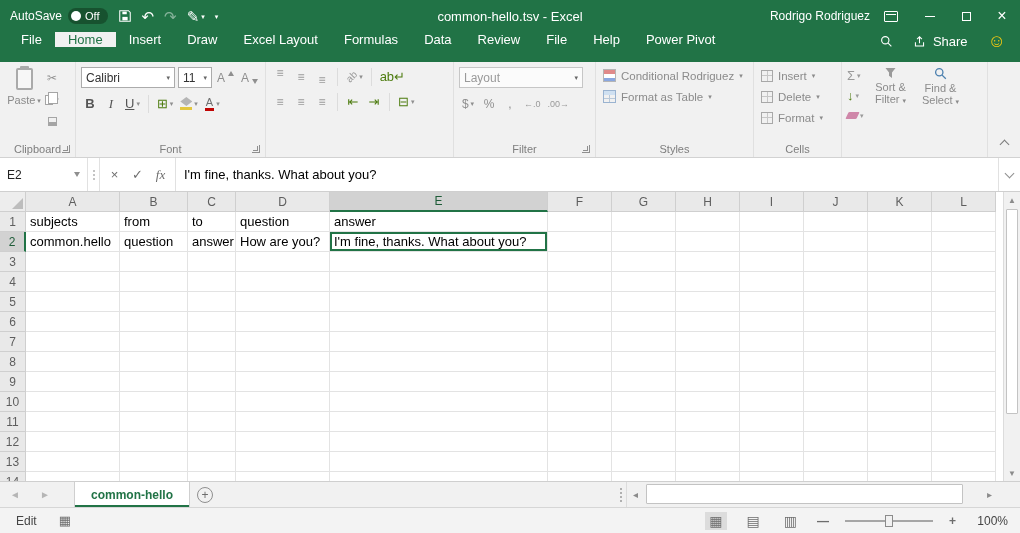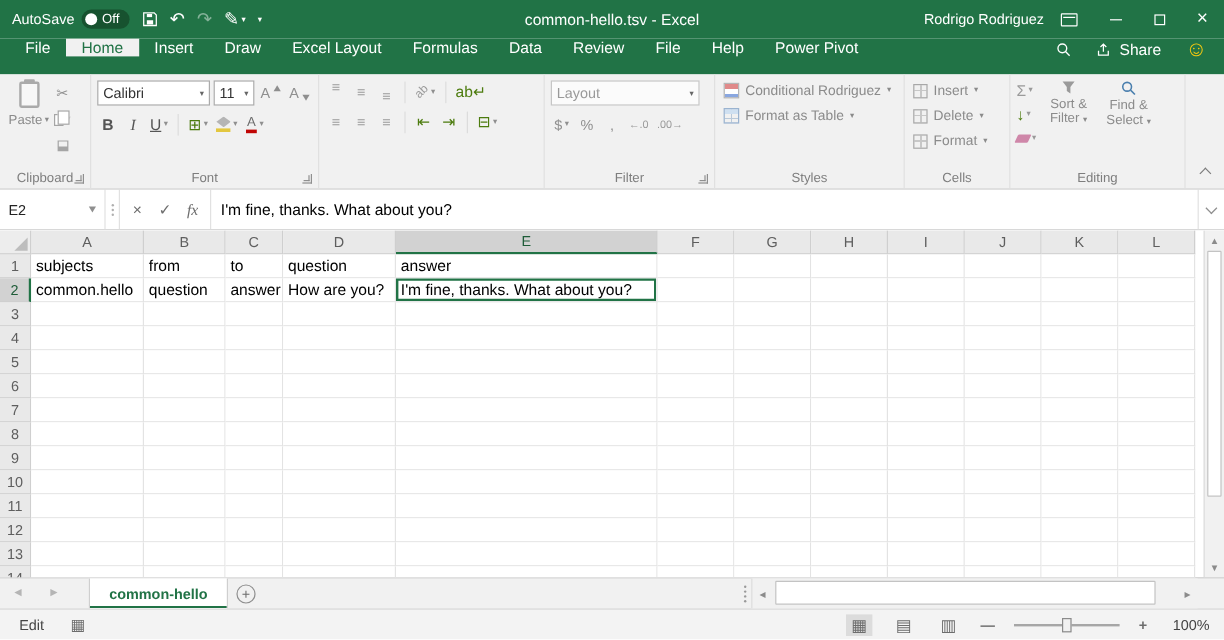--- a/index.html
+++ b/index.html
@@ -456,23 +456,20 @@
         </div>
         <div class="ed-big">
           <svg width="13" height="13" viewBox="0 0 16 16">
               <circle cx="6.5" cy="6.5" r="4.5" fill="none" stroke="#4a7fae" stroke-width="1.6"></circle>
               <path d="M10 10l4.5 4.5" stroke="#4a7fae" stroke-width="1.6"></path>
             </svg>
           <span><span>Find &amp; Select</span> <span class="dd">▾</span></span>
         </div>
       </div>
     </div>
-    <div class="rlabel">
-        <span>Editing</span>
-      </div>
   </div>
 
   <div class="ribbon-spacer">
     <span class="collapse-chev"></span>
   </div>
 </div>
 
 <div class="formulabar">
   <div class="namebox">
       <span>E2</span>

